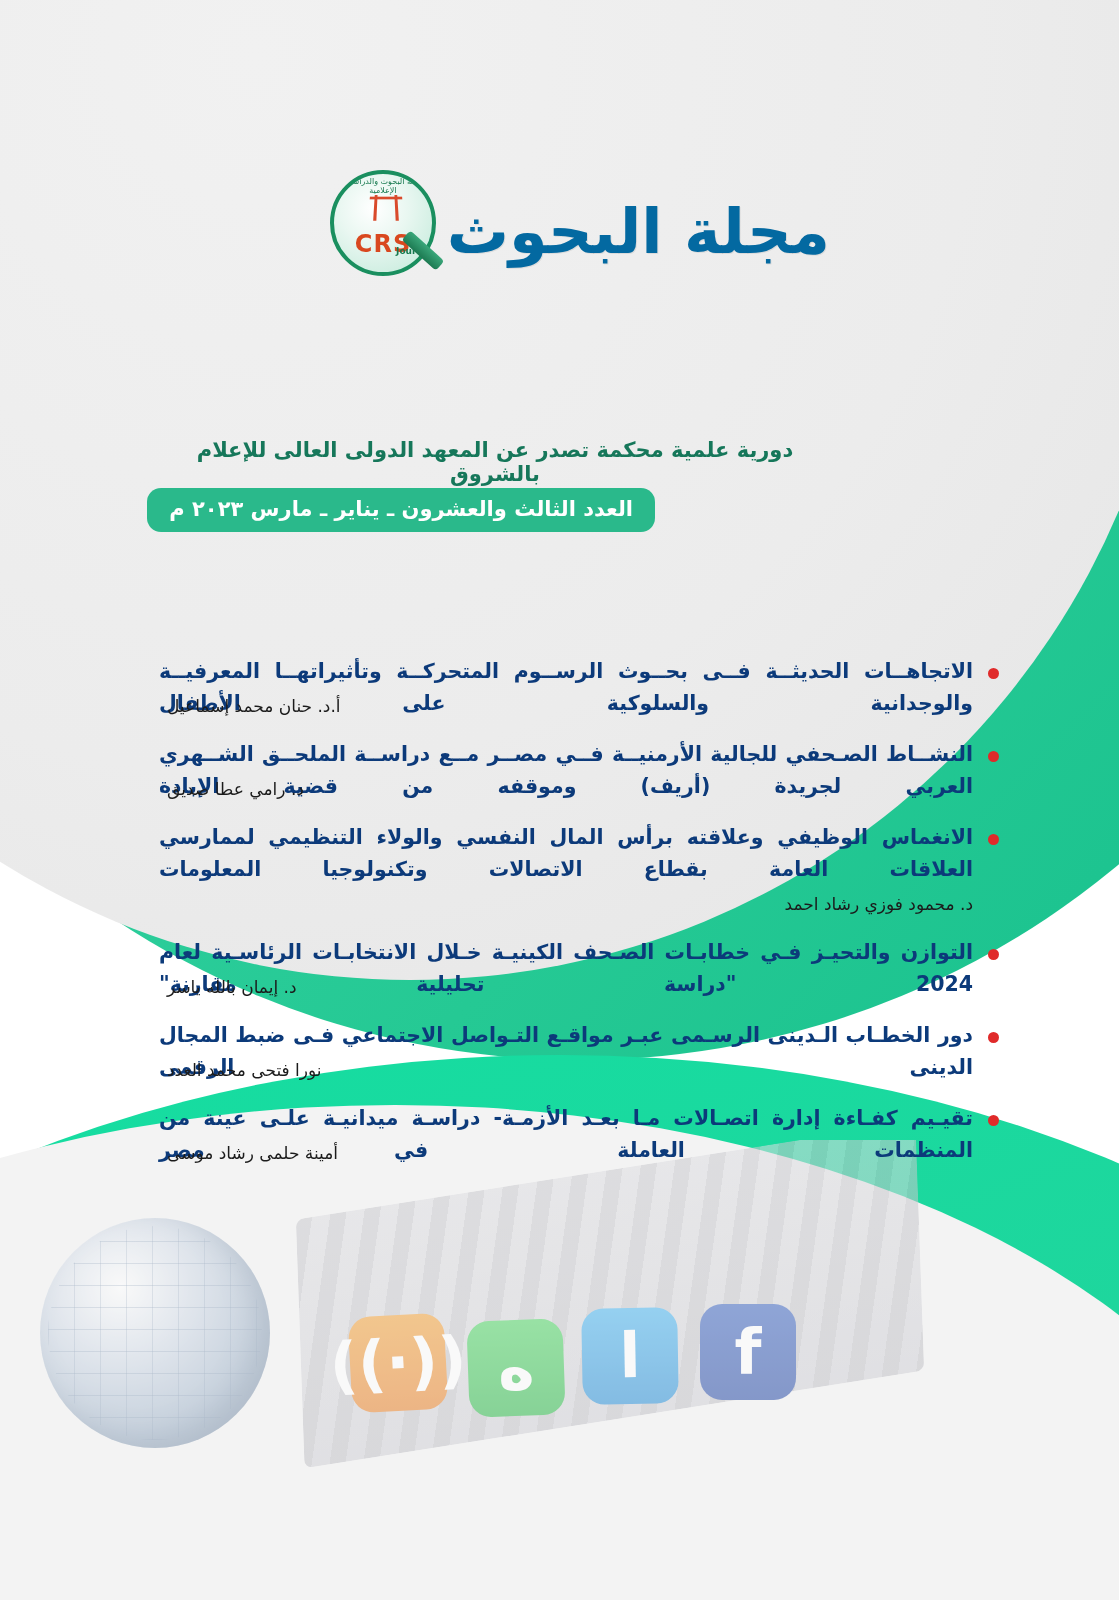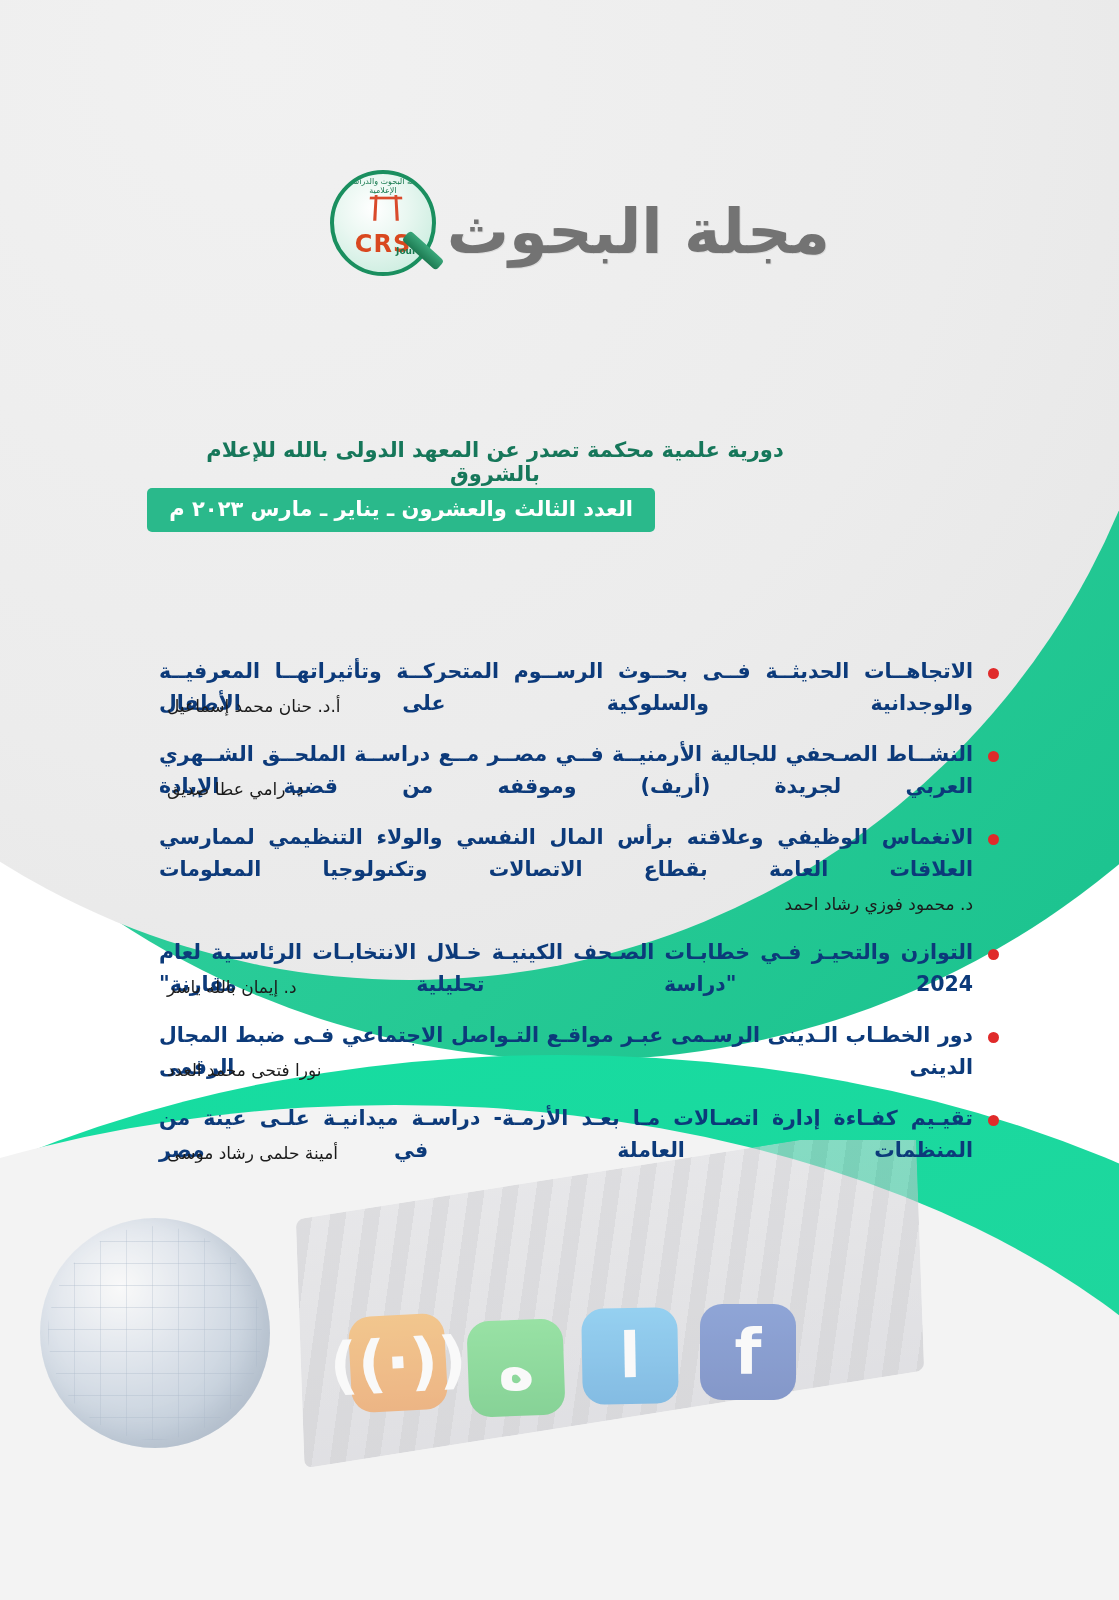--- a/index.html
+++ b/index.html
@@ -232,21 +232,21 @@
     border-radius: 4px;
     transform: rotate(42deg);
   }
 
   .title-main {
     position: absolute;
     right: 210px;
     top: 42px;
     width: 640px;
     text-align: right;
-    color: #737373;
+    color: #0369a1;
     font-size: 62px;
     font-weight: bold;
     line-height: 1.28;
     letter-spacing: -1px;
     text-shadow: 1px 1px 0 rgba(0,0,0,0.08);
     direction: rtl;
   }
   .title-line2 {
     position: absolute;
     right: 210px;
@@ -273,21 +273,21 @@
   }
   .issue-badge {
     position: absolute;
     right: 385px;
     top: 338px;
     padding: 9px 22px 11px 22px;
     background: #2ab98b;
     color: #ffffff;
     font-size: 21px;
     font-weight: bold;
-    border-radius: 5px;
+    border-radius: 14px;
     direction: rtl;
     white-space: nowrap;
   }
 
   
   .contents {
     position: absolute;
     right: 120px;
     top: 656px;
     width: 840px;
@@ -369,21 +369,21 @@
       <div class="logo-circle">
         <div class="logo-arc-text">مجلة البحوث والدراسات الإعلامية</div>
         <div class="logo-tower"></div>
         <div class="logo-crs">CRS</div>
         <div class="logo-journal">Journal</div>
       </div>
       <div class="logo-handle"></div>
     </div>
 
     <div class="title-main">مجلة البحوث</div>
-    <div class="subtitle">دورية علمية محكمة تصدر عن المعهد الدولى بالله للإعلام بالشروق</div>
+    <div class="subtitle">دورية علمية محكمة تصدر عن المعهد الدولى العالى للإعلام بالشروق</div>
     <div class="issue-badge">العدد الثالث والعشرون ـ يناير ـ مارس ٢٠٢٣ م</div>
   </div>
 
   <div class="contents">
 
     <div class="entry">
       <span class="bullet"></span>
       <div class="entry-title">الاتجاهــات الحديثــة فــى بحــوث الرســوم المتحركــة وتأثيراتهــا المعرفيــة والوجدانية والسلوكية على الأطفال</div>
       <div class="entry-author author-inline">أ.د. حنان محمد إسماعيل</div>
     </div>

